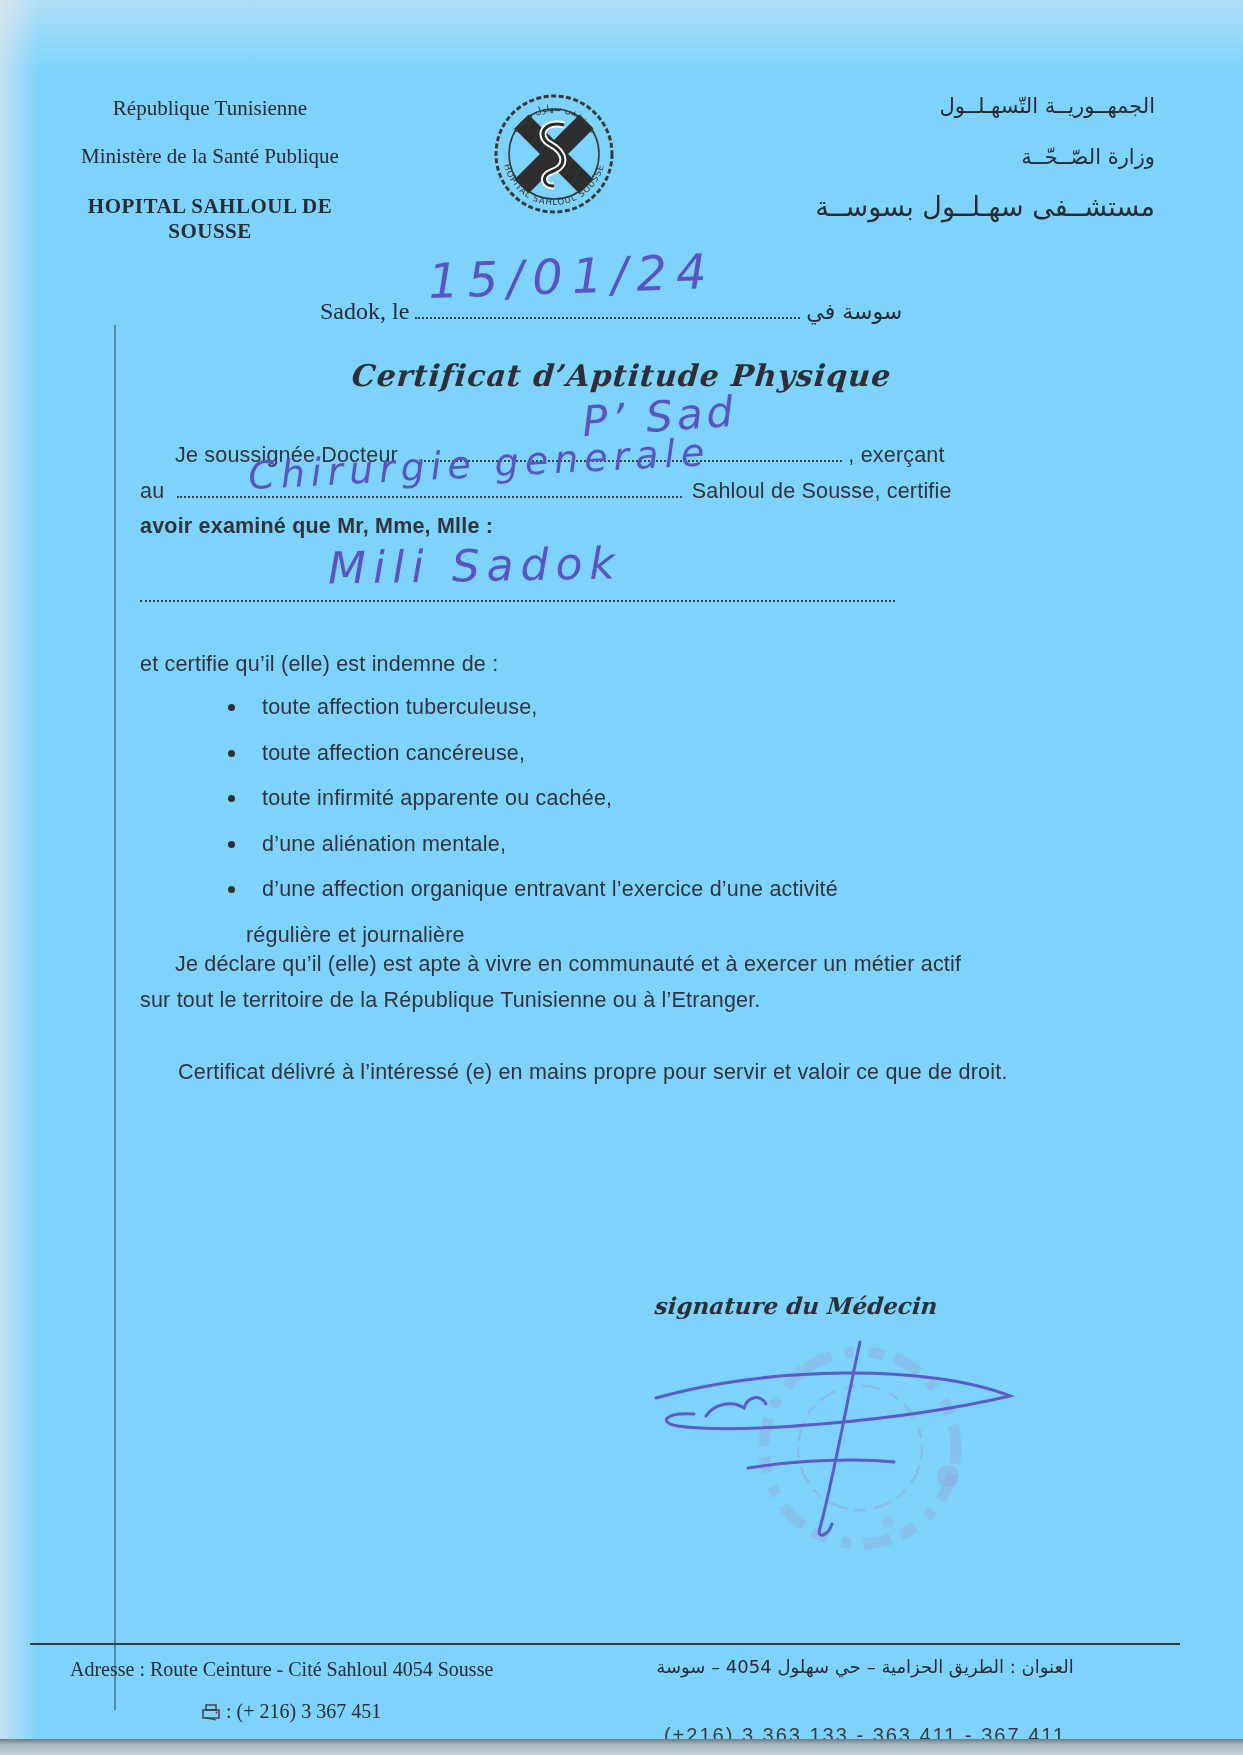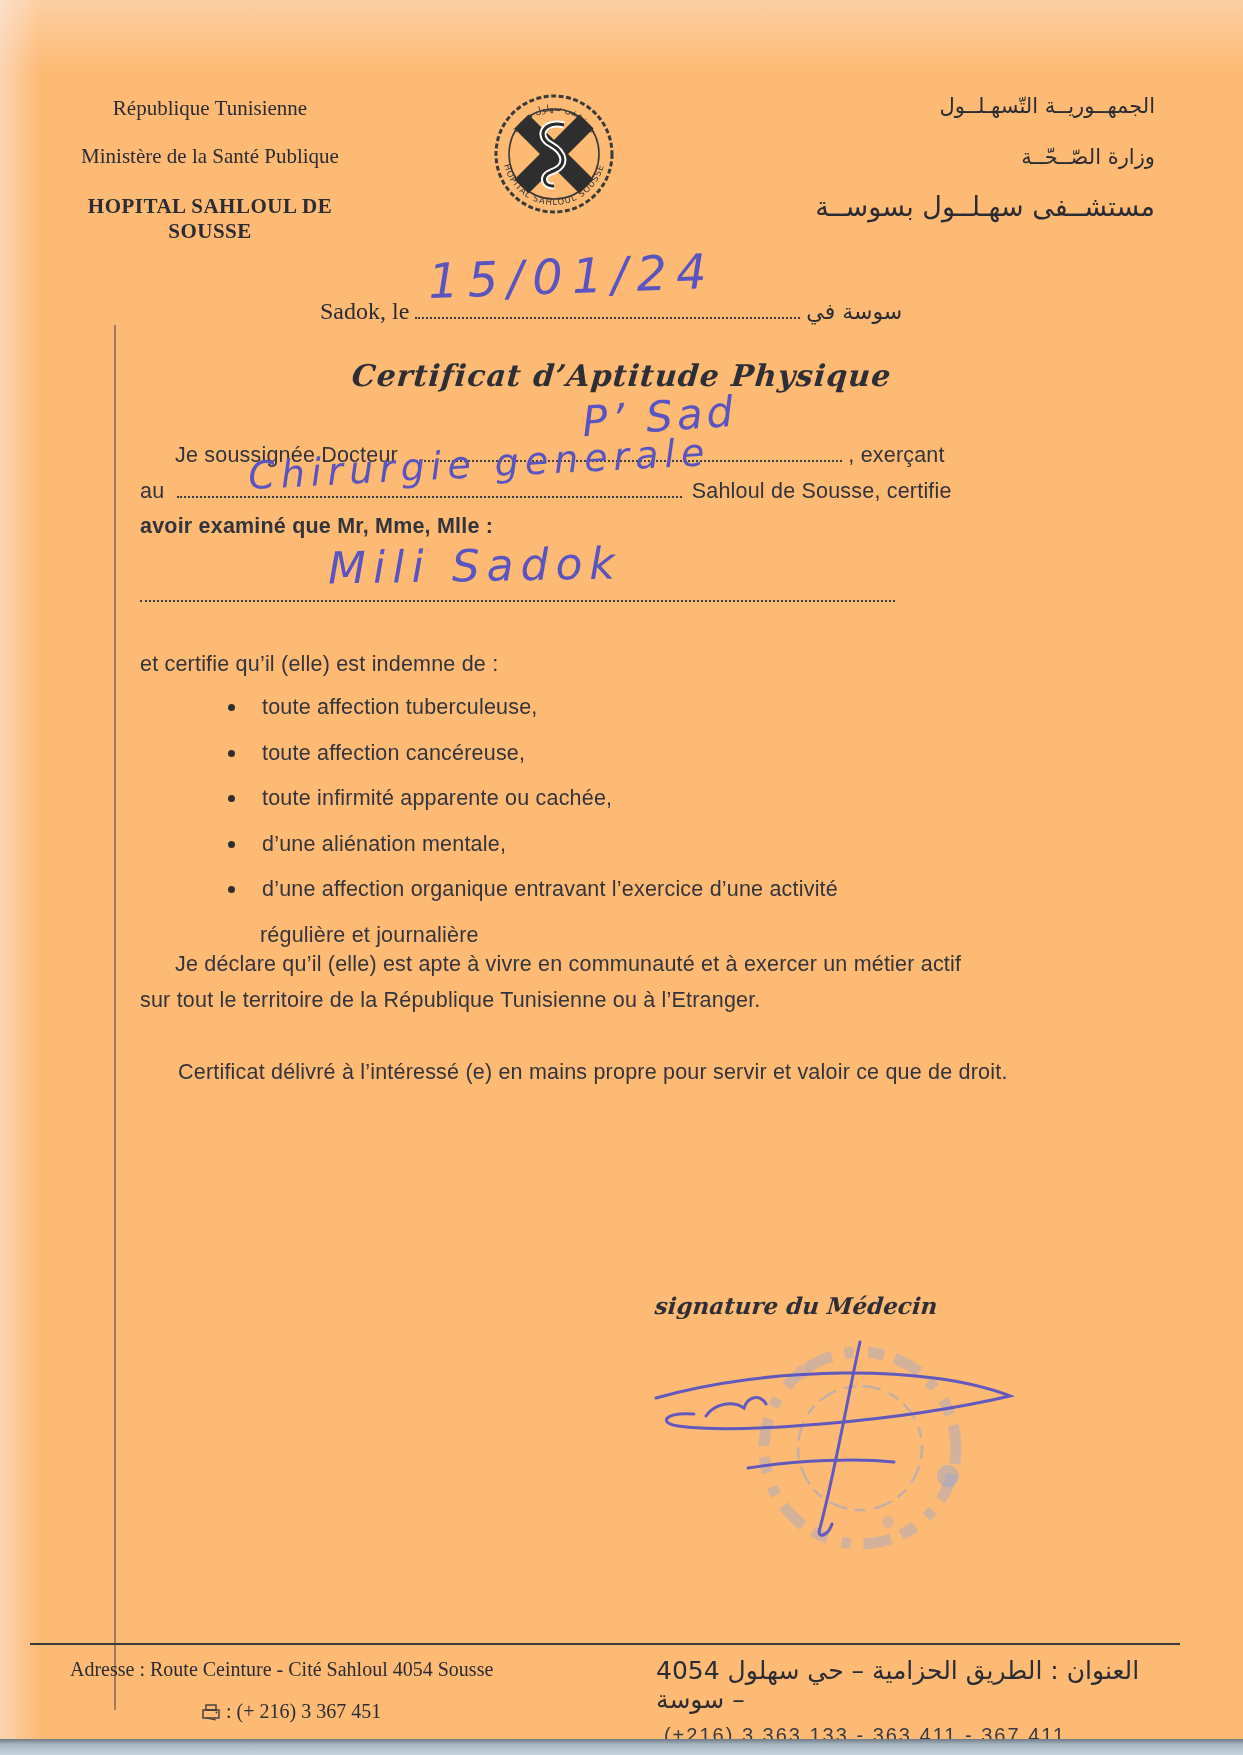--- a/index.html
+++ b/index.html
@@ -1,19 +1,19 @@
 <!DOCTYPE html>
 <html><head>
 <meta charset="utf-8">
 <style>
   * { margin:0; padding:0; box-sizing:border-box; }
   html,body { background:#e8e8e8; }
   .page {
     position:relative; width:1243px; height:1755px; margin:0 auto;
-    background:#fdba74; overflow:hidden;
+    background:#7dd3fc; overflow:hidden;
     font-family:"Liberation Sans", sans-serif; color:#33333b;
   }
   .serif { font-family:"Liberation Serif", serif; color:#2b2b33; }
   .script {
     font-family:"DejaVu Serif", serif; font-weight:bold; font-style:italic;
     color:#2e2e36; transform:skewX(-5deg);
   }
   .arabic { font-family:"DejaVu Sans", sans-serif; color:#2b2b33; }
   .hand {
     font-family:"DejaVu Sans", sans-serif; font-style:italic;
@@ -35,26 +35,26 @@
   .hdr-right .a3 { font-size:27px; margin-top:22px; }
   .logo { left:492px; top:92px; width:124px; height:124px; }
   .dateline { left:320px; top:296px; font-size:24px; white-space:nowrap; }
   .dateline .dots { width:385px; }
   .dateline .arabic { font-size:22px; margin-right:4px; }
   .title-row { left:0; top:358px; width:100%; text-align:center; }
   .doc-title { display:inline-block; font-size:30px; letter-spacing:1px; }
   .bullets { left:228px; top:695px; }
   .bullet-row { display:flex; align-items:center; margin-bottom:20.5px; }
   .bullet-dot { width:7px; height:7px; border-radius:50%; background:#2f2f2f; margin-right:27px; flex:none; }
-  .bullet-cont { margin-left:32px; margin-top:3px; }
+  .bullet-cont { margin-left:18px; margin-top:3px; }
   .sig-label { left:655px; top:1292px; font-size:23px; }
   .footer-rule { left:30px; top:1643px; width:1150px; height:2px; background:#3a3a3e; }
   .footer-fr-address { left:70px; top:1658px; font-size:20px; }
   .footer-fr-phone { left:200px; top:1700px; font-size:20px; display:flex; align-items:center; gap:4px; }
-  .footer-ar-address { left:620px; top:1656px; width:490px; text-align:left; font-size:25px;margin-left:36px; }
+  .footer-ar-address { left:620px; top:1656px; width:490px; text-align:center; font-size:18px; }
   .footer-ar-phone { left:620px; top:1724px; width:490px; text-align:center; font-size:20px; letter-spacing:2px; color:#3a3a42; }
   .scan-line-v { left:114px; top:325px; width:1.5px; height:1385px; background:rgba(60,60,72,.5); }
   .edge-left { left:0; top:0; width:40px; height:100%; background:linear-gradient(90deg, rgba(250,235,230,.55), rgba(250,235,230,0)); }
   .edge-top { left:0; top:0; width:100%; height:70px; background:linear-gradient(180deg, rgba(252,240,236,.4), rgba(252,240,236,0)); }
   .bottom-strip { left:0; top:1739px; width:100%; height:16px;
     background:linear-gradient(180deg, #6f7b85 0%, #a9b8c3 35%, #c8d5de 100%); }
 </style>
 </head>
 <body>
 

